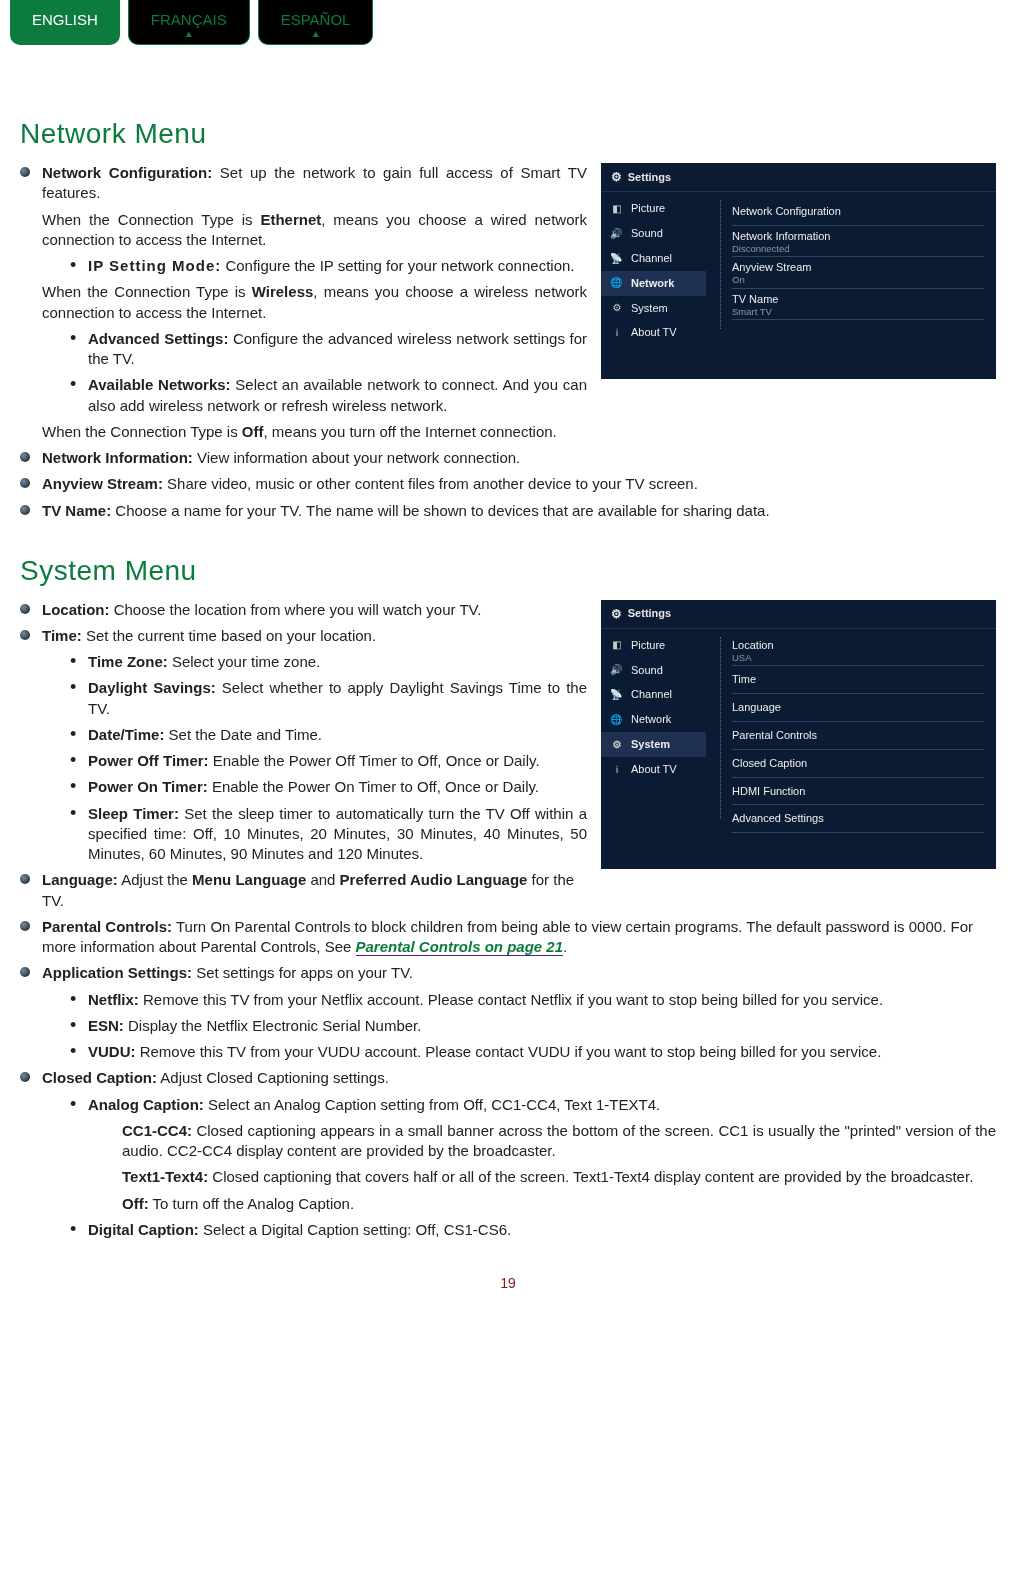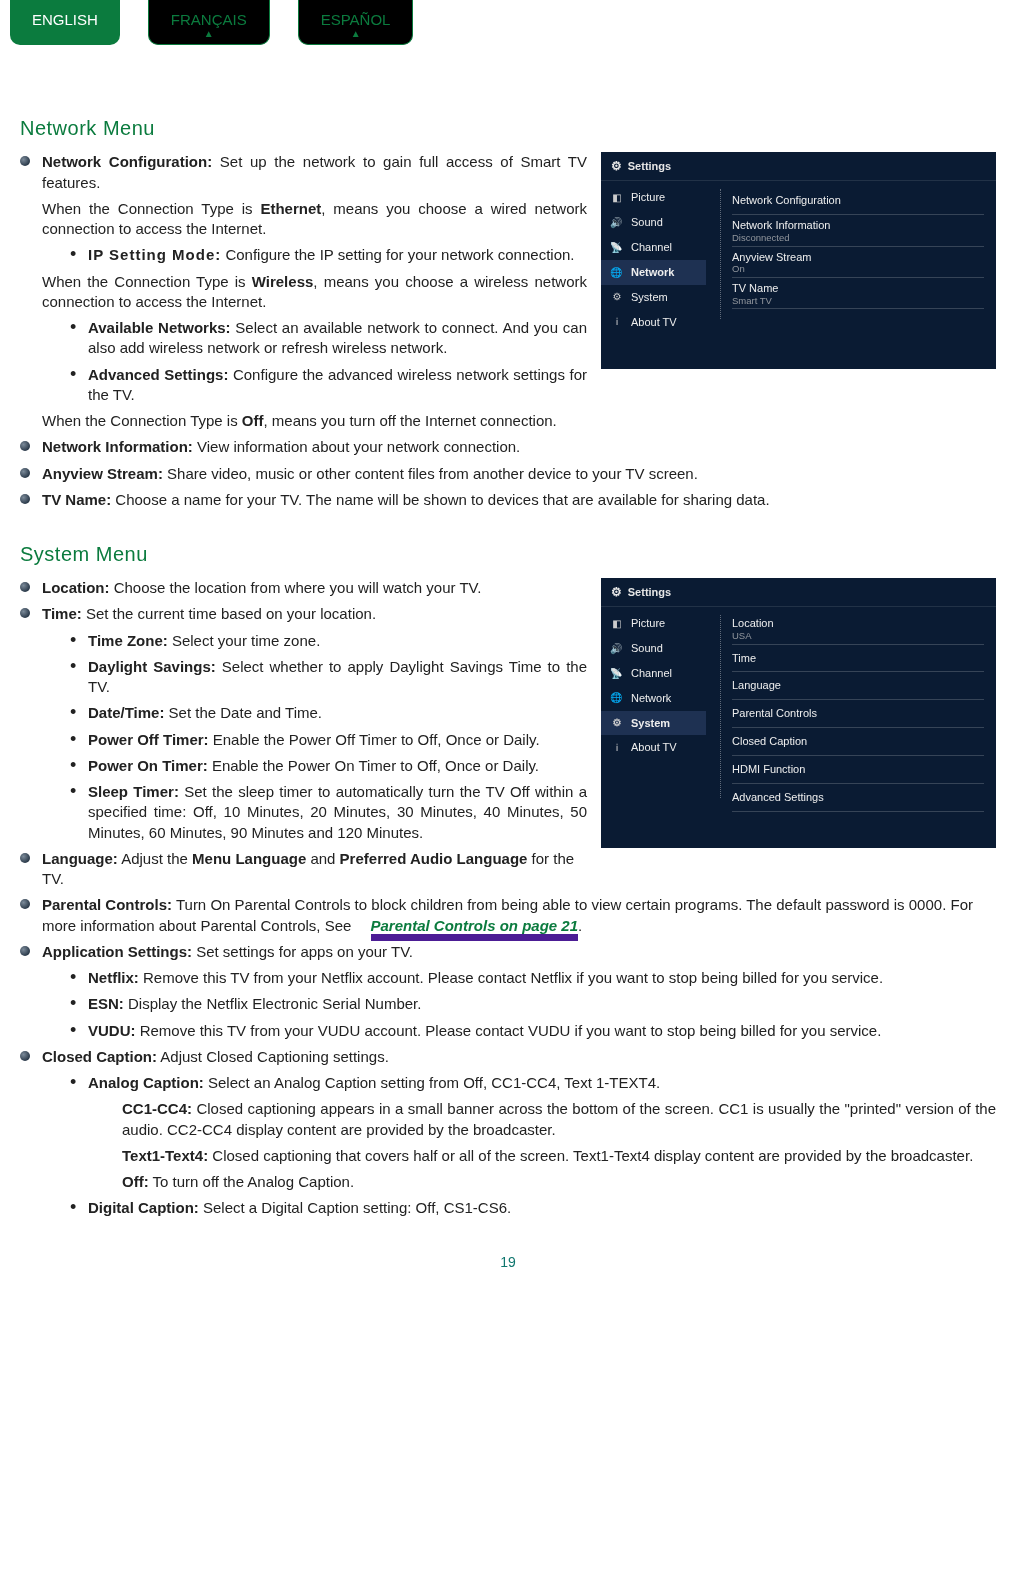--- a/index.html
+++ b/index.html
@@ -8,38 +8,38 @@
     color: #222;
     background: #fff;
     width: 1016px;
     margin: 0 auto;
     padding: 0 20px 40px 20px;
     font-size: 15px;
     line-height: 1.35;
   }
 
   
-  .lang-tabs { display: flex; gap: 28px; margin-left: -10px; }
+  .lang-tabs { display: flex; gap: 8px; margin-left: -10px; }
   .lang-tab {
     padding: 10px 22px 6px 22px;
     font-size: 15px;
     border-bottom-left-radius: 10px;
     border-bottom-right-radius: 10px;
     text-align: center;
     position: relative;
     cursor: pointer;
   }
   .lang-tab.active { background: #0b7b3e; color: #fff; }
   .lang-tab.inactive { border: 1px solid #0b7b3e; border-top: none; color: #0b7b3e; background:#000000; }
   .lang-tab .arrow { display:block; font-size:10px; line-height:8px; color:#0b7b3e; }
 
   .section-heading {
     font-family: "Lucida Sans", "Lucida Grande", "Segoe UI", Arial, sans-serif;
     color: #0b7b3e;
-    font-size: 20px;
+    font-size: 28px;
     font-weight: 400;
     margin: 70px 0 10px 0;
     letter-spacing: .5px;
   }
   .section-heading.second { margin-top: 25px; }
 
   .body-text { margin: 0 0 6px 0; text-align: justify; }
   .bold { font-weight: bold; }
 
   
@@ -70,25 +70,24 @@
     left: 0; top: 0;
     font-size: 18px;
     color: #222;
     line-height: 18px;
   }
 
   .link-green {
     color: #0b7b3e;
     font-weight: bold;
     font-style: italic;
-    border-bottom: 7px solid #4c1d95;
-    margin-left: 15px;
-  }
-
-  .page-num { text-align: center; color: #0f766e; margin-top: 28px; font-size: 14px;}
+    border-bottom: 1px solid #4c1d95;
+  }
+
+  .page-num { text-align: center; color: #7f1d1d; margin-top: 28px; font-size: 14px;}
 
   
   .tv-panel {
     float: right;
     width: 395px;
     background: linear-gradient(#0a1b33, #0a1b33);
     color: #e6e6e6;
     font-size: 11px;
     margin: 0 0 10px 14px;
     padding-bottom: 30px;
@@ -195,22 +194,22 @@
 
 <ul class="top-bullets wraps-float">
   <li>
     <p class="body-text"><span class="bold">Network Configuration:</span><span> Set up the network to gain full access of Smart TV features.</span></p>
     <p class="body-text"><span>When the Connection Type is </span><span class="bold">Ethernet</span><span>, means you choose a wired network connection to access the Internet.</span></p>
     <ul class="sub-bullets">
       <li><span class="bold" style="letter-spacing:1px">IP Setting Mode:</span><span> Configure the IP setting for your network connection.</span></li>
     </ul>
     <p class="body-text"><span>When the Connection Type is </span><span class="bold">Wireless</span><span>, means you choose a wireless network connection to access the Internet.</span></p>
     <ul class="sub-bullets">
+      <li><span class="bold">Advanced Settings:</span><span> Configure the advanced wireless network settings for the TV.</span></li>
       <li><span class="bold">Available Networks:</span><span> Select an available network to connect. And you can also add wireless network or refresh wireless network.</span></li>
-      <li><span class="bold">Advanced Settings:</span><span> Configure the advanced wireless network settings for the TV.</span></li>
     </ul>
     <p class="body-text"><span>When the Connection Type is </span><span class="bold">Off</span><span>, means you turn off the Internet connection.</span></p>
   </li>
   <li><span class="bold">Network Information:</span><span> View information about your network connection.</span></li>
   <li><span class="bold">Anyview Stream:</span><span> Share video, music or other content files from another device to your TV screen.</span></li>
   <li><span class="bold">TV Name:</span><span> Choose a name for your TV. The name will be shown to devices that are available for sharing data.</span></li>
 </ul>
 
 <div class="clear"></div>
 

